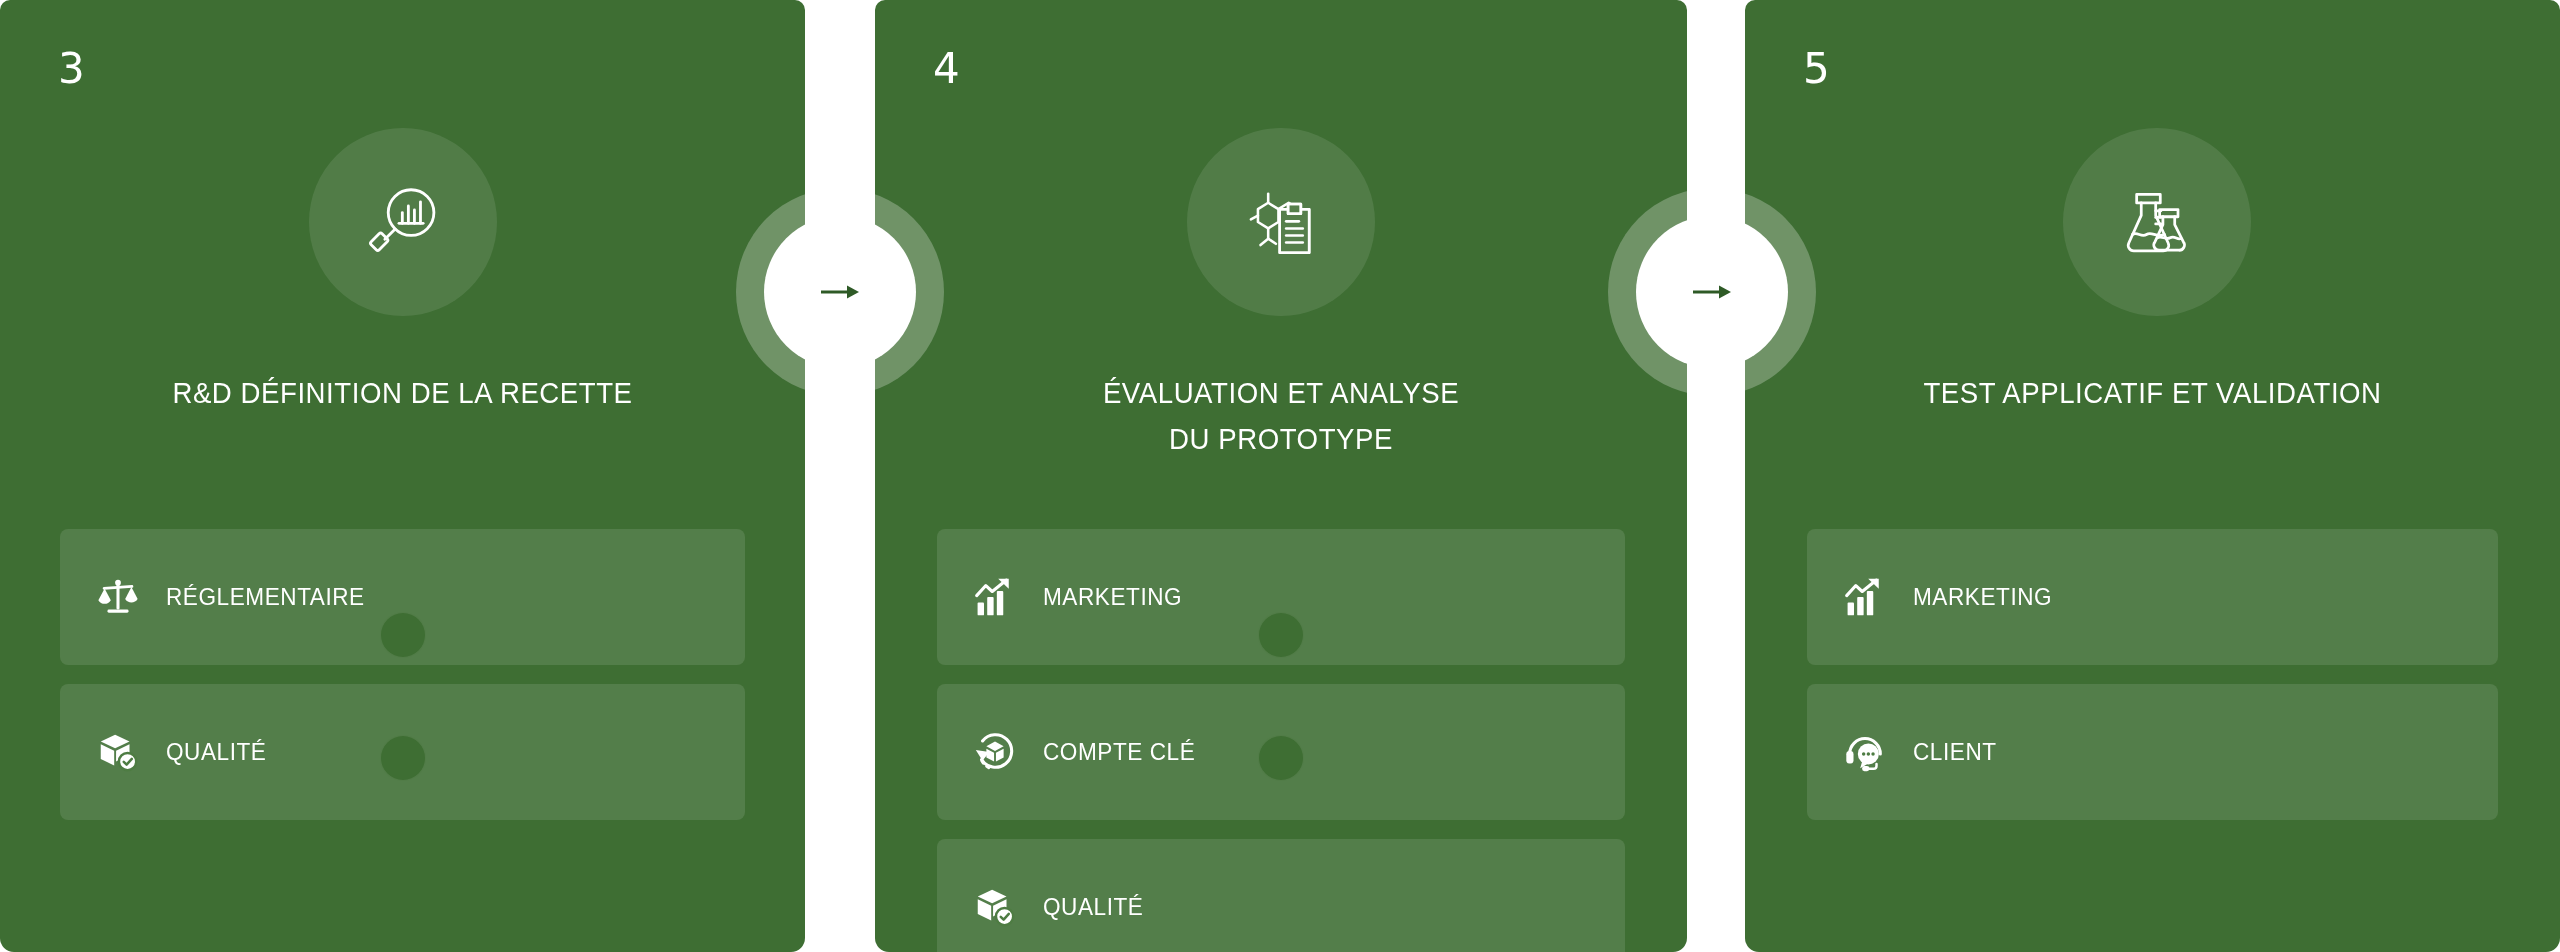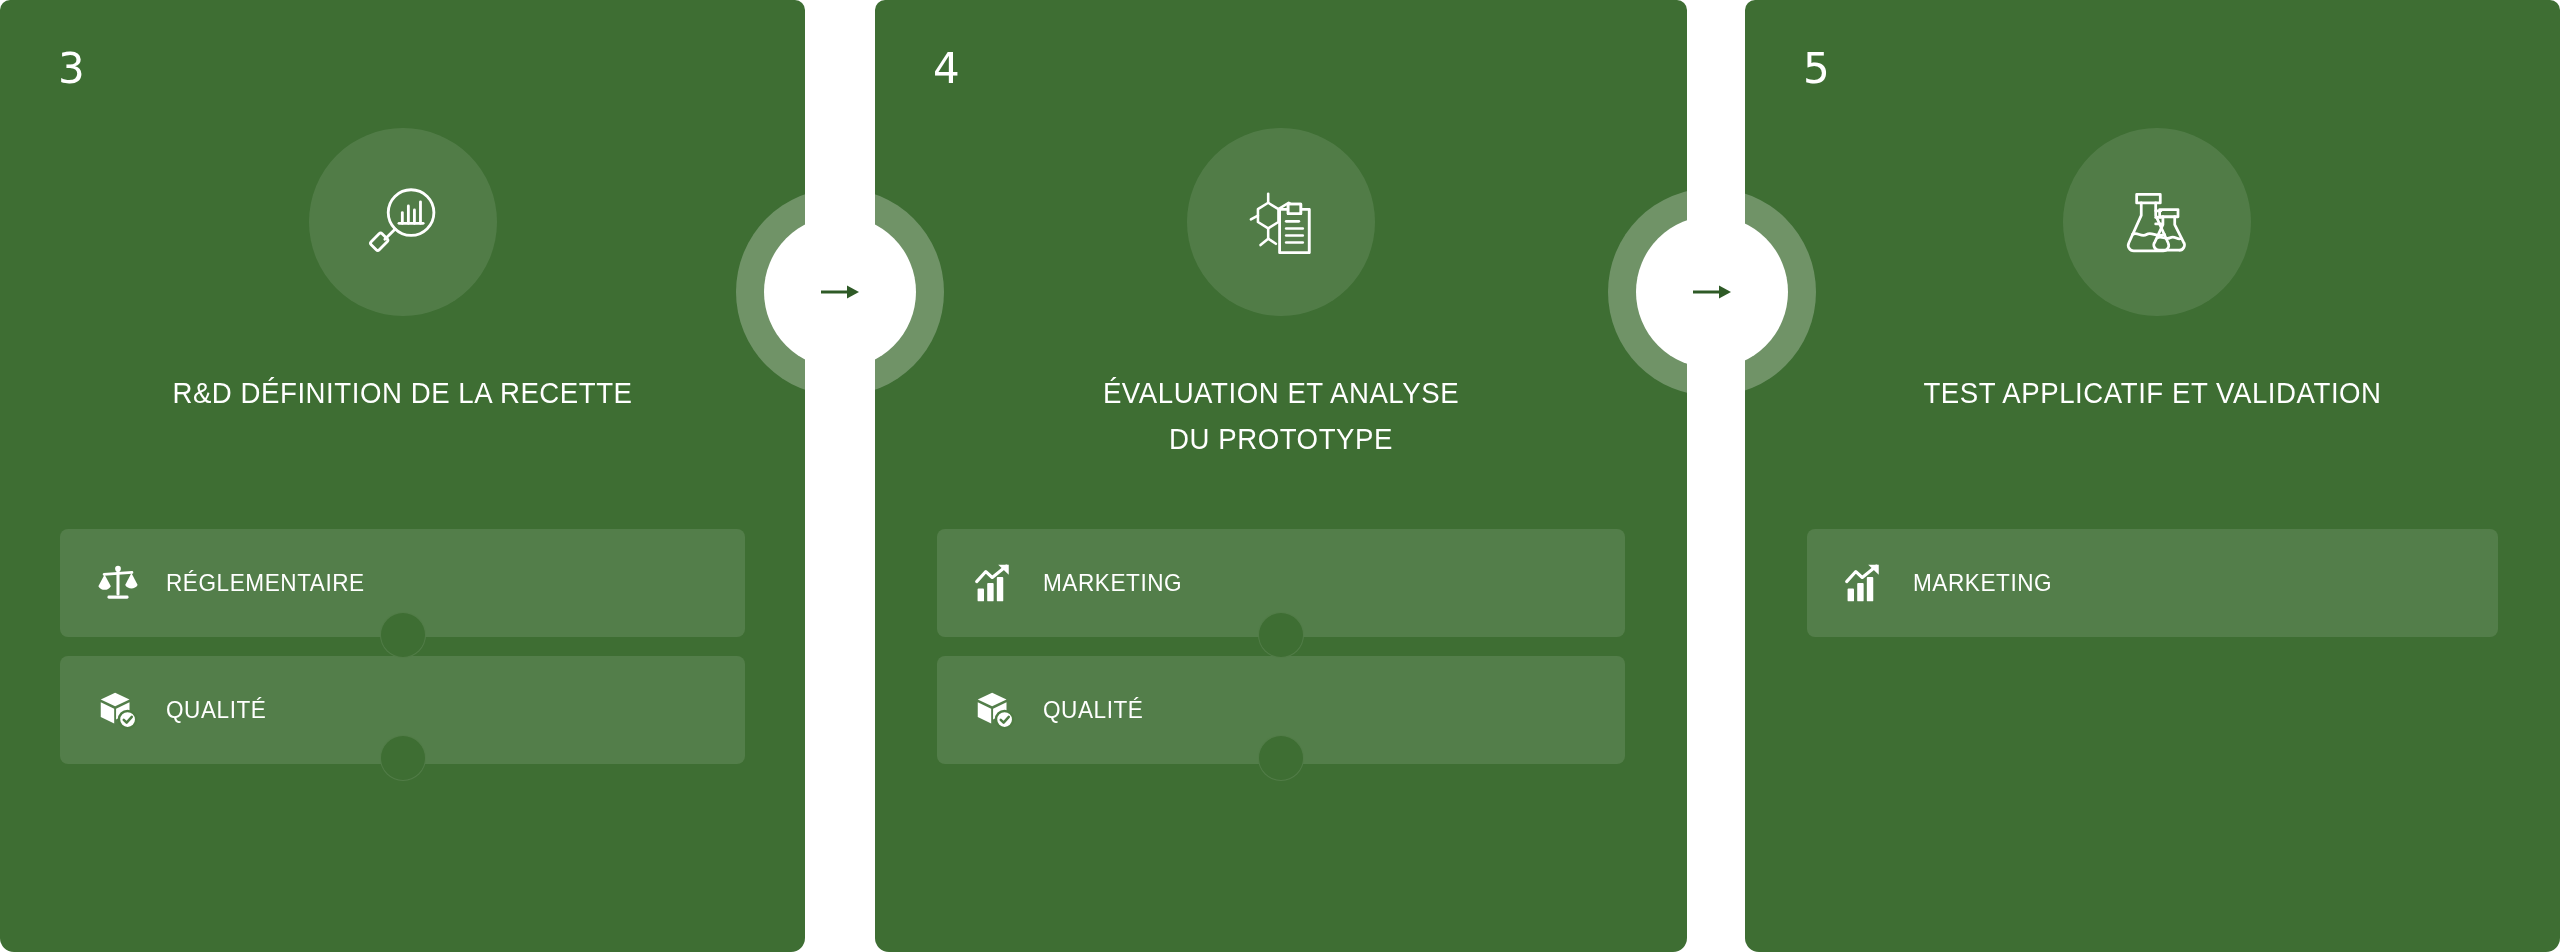--- a/index.html
+++ b/index.html
@@ -43,21 +43,21 @@
     line-height:46px;
     letter-spacing:0.6px;
     font-family:"Liberation Sans Narrow","Liberation Sans",sans-serif;
     transform:scaleX(0.92);
     white-space:pre-line;
   }
 
   .pill-list{ position:absolute; left:0; right:0; }
   .pill{
     position:relative;
-    height:108px;
+    height:136px;
     background:rgba(255,255,255,0.115);
     border-radius:8px;
     display:flex;
     align-items:center;
     margin-bottom:19px;
   }
   .pill-icon{
     width:56px; height:56px;
     margin-left:30px;
     display:flex;align-items:center;justify-content:center;
@@ -199,20 +199,33 @@
             <rect x="15.5" y="24" width="7" height="20" rx="1"></rect>
             <rect x="26" y="17.5" width="7" height="26.5" rx="1"></rect>
             <path d="M4 22.5 L14 11.5 L21 18 L36.5 5.5" stroke="#ffffff" stroke-width="3.4" fill="none" stroke-linecap="round" stroke-linejoin="round"></path>
             <path d="M27.5 4 L39 4 L39 15 Z"></path>
           </svg>
         </span>
         <span class="pill-label">MARKETING</span>
       </div>
       <div class="notch" style="top:83px;"></div>
 
+      <div class="pill">
+        <span class="pill-icon">
+          <svg width="46" height="46" viewBox="0 0 48 48" fill="none">
+            <path d="M11 12.5 A17 17 0 1 1 10 32" stroke="#ffffff" stroke-width="3.2" stroke-linecap="round"></path>
+            <path d="M10.5 33.5 A17 17 0 0 0 18 40.5" stroke="#ffffff" stroke-width="3.2" stroke-linecap="round" stroke-dasharray="2.4 5"></path>
+            <path d="M4 22 L11 33 L18 24 Z" fill="#ffffff"></path>
+            <path d="M24 13 L33 18 L24 23 L15 18 Z" fill="#ffffff"></path>
+            <path d="M15 20.5 L23 24.8 L23 34 L15 29.7 Z" fill="#ffffff"></path>
+            <path d="M25 24.8 L33 20.5 L33 29.7 L25 34 Z" fill="#ffffff"></path>
+          </svg>
+        </span>
+        <span class="pill-label">COMPTE CLÉ</span>
+      </div>
       <div class="notch" style="top:206px;"></div>
 
       <div class="pill">
         <span class="pill-icon">
           <svg width="46" height="46" viewBox="0 0 48 48" fill="#ffffff">
             <path d="M21 6 L36 13 L21 20 L6 13 Z"></path>
             <path d="M6 16 L20 22.6 L20 38 L6 31.4 Z"></path>
             <path d="M22 22.6 L36 16 L36 26 L22 34 Z"></path>
             <circle cx="34" cy="34" r="9" stroke="#4E7C43" stroke-width="2.6"></circle>
             <path d="M30 34.2 L33 37.2 L38.4 31.2" stroke="#4E7C43" stroke-width="2.6" fill="none" stroke-linecap="round" stroke-linejoin="round"></path>
@@ -252,20 +265,36 @@
             <rect x="5" y="30" width="7" height="14" rx="1"></rect>
             <rect x="15.5" y="24" width="7" height="20" rx="1"></rect>
             <rect x="26" y="17.5" width="7" height="26.5" rx="1"></rect>
             <path d="M4 22.5 L14 11.5 L21 18 L36.5 5.5" stroke="#ffffff" stroke-width="3.4" fill="none" stroke-linecap="round" stroke-linejoin="round"></path>
             <path d="M27.5 4 L39 4 L39 15 Z"></path>
           </svg>
         </span>
         <span class="pill-label">MARKETING</span>
       </div>
 
+      <div class="pill">
+        <span class="pill-icon">
+          <svg width="46" height="46" viewBox="0 0 48 48" fill="#ffffff">
+            <path d="M8 26 A16 16 0 0 1 40 26" fill="none" stroke="#ffffff" stroke-width="3.2" stroke-linecap="round"></path>
+            <rect x="4.5" y="23" width="7.5" height="13" rx="3.4"></rect>
+            <path d="M36 36.5 L36 38.5 A3 3 0 0 1 33 41.5 L28 41.5" fill="none" stroke="#ffffff" stroke-width="2.6" stroke-linecap="round"></path>
+            <rect x="21" y="38.5" width="7.5" height="5.5" rx="2.4"></rect>
+            <circle cx="27.5" cy="26" r="11" fill="#ffffff"></circle>
+            <path d="M21 34 L19 41 L26.5 36.5 Z" fill="#ffffff"></path>
+            <circle cx="22.6" cy="26" r="1.8" fill="#4E7C43"></circle>
+            <circle cx="27.5" cy="26" r="1.8" fill="#4E7C43"></circle>
+            <circle cx="32.4" cy="26" r="1.8" fill="#4E7C43"></circle>
+          </svg>
+        </span>
+        <span class="pill-label">CLIENT</span>
+      </div>
     </div>
   </div>
 
   <div class="arrow-node" style="left:736px;top:188px;">
     <div class="arrow-inner">
       <span>
         <svg width="44" height="26" viewBox="0 0 44 26" fill="none">
           <line x1="3" y1="13" x2="31" y2="13" stroke="#2E5A26" stroke-width="3"></line>
           <path d="M29 6.5 L41 13 L29 19.5 Z" fill="#2E5A26"></path>
         </svg>

